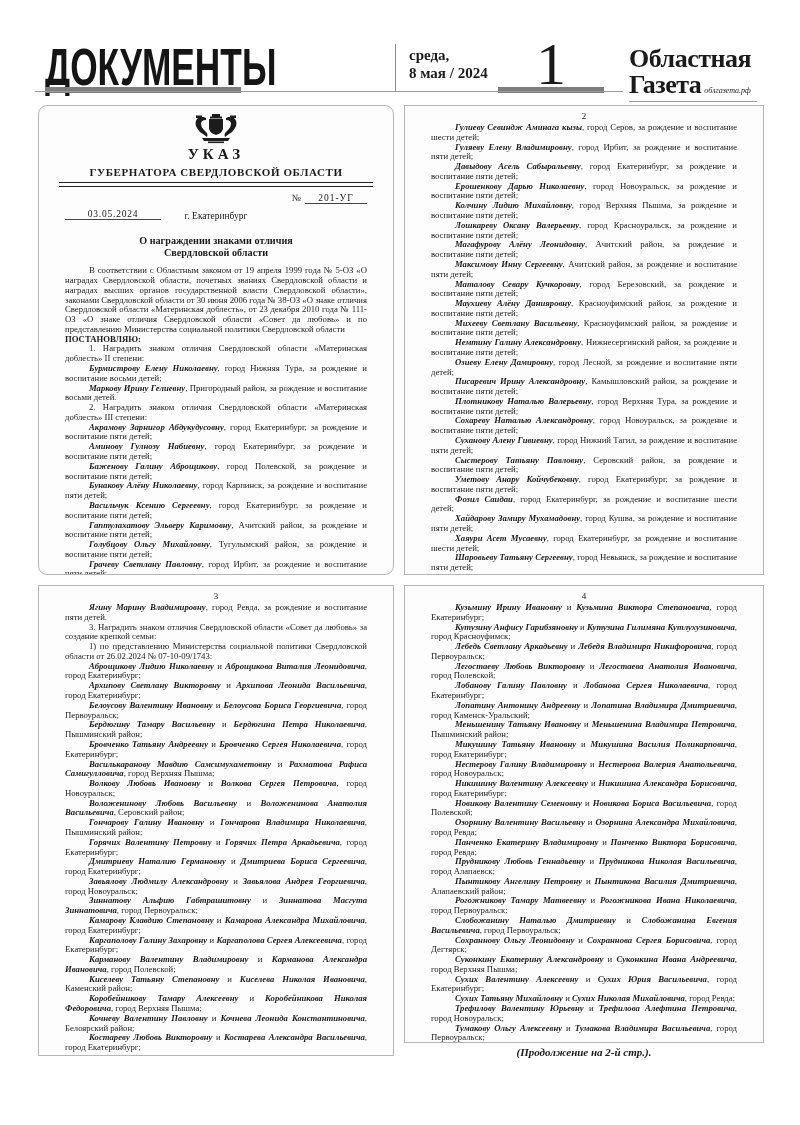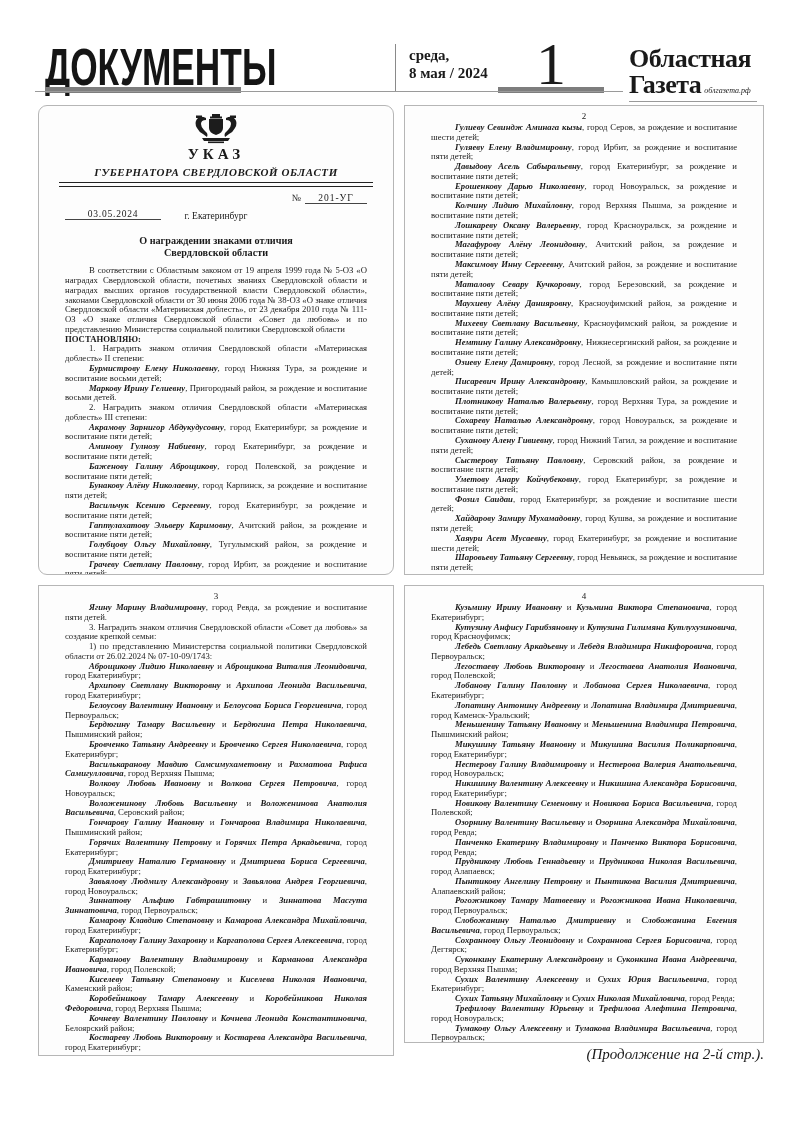--- a/index.html
+++ b/index.html
@@ -32,39 +32,39 @@
     box-sizing:border-box;overflow:hidden;padding:5px 26px 0 26px;
   }
   .box1{left:38px;top:105px;width:356px;height:470px;border-radius:9px;}
   .box2{left:404px;top:105px;width:360px;height:470px;}
   .box3{left:38px;top:585px;width:356px;height:471px;}
   .box4{left:404px;top:585px;width:360px;height:458px;}
   .pg-label{text-align:center;font-size:9px;line-height:11px;margin:0 0 1px 0;}
   
   .crest{display:block;margin:3px auto 2px auto;}
   .ukaz{text-align:center;font-weight:700;font-size:15px;letter-spacing:4px;margin:1px 0 3px 0;}
-  .gov{text-align:center;font-weight:700;font-size:11px;letter-spacing:0.6px;margin:0 0 4px 0;white-space:nowrap;font-style:italic;}
+  .gov{text-align:center;font-weight:700;font-size:11px;letter-spacing:0.6px;margin:0 0 4px 0;white-space:nowrap;}
   .dblrule{height:3px;border-top:1.6px solid #222;border-bottom:1px solid #222;margin:0 -6px 6px -6px;}
   .numrow{position:relative;height:16px;font-size:9.5px;letter-spacing:0.8px;}
   .numrow .d{position:absolute;left:0px;top:16px;width:96px;text-align:center;border-bottom:1px solid #444;}
   .numrow .n{position:absolute;right:0;top:0;}
   .numrow .n .u{display:inline-block;width:62px;border-bottom:1px solid #444;text-align:center;letter-spacing:1px;}
   .city{text-align:center;font-size:9.5px;margin:2px 0 14px 0;}
   .dtitle{text-align:center;font-weight:700;font-size:10.2px;line-height:11.6px;margin:0 0 8px 0;}
   
   .bd{font-size:8.7px;line-height:9.78px;text-align:justify;}
   .bd p{margin:0;}
   .bd .p-ind{text-indent:24px;}
   .bd .p-bold{font-weight:700;text-indent:0;}
   .bd .entry{text-indent:24px;}
   .bd .nm{font-weight:700;font-style:italic;}
   .bd .conj{font-weight:400;font-style:normal;}
   .cont-note{
-    position:absolute;left:404px;top:1046px;width:360px;text-align:right;
-    font-weight:400;font-style:italic;font-size:15px;
+    position:absolute;left:404px;top:1046px;width:360px;text-align:center;
+    font-weight:700;font-style:italic;font-size:11px;
   }
 </style>
 </head>
 <body>
 
 <div class="masthead">
   <div class="doc-title">ДОКУМЕНТЫ</div>
   <div class="bar bar-doc"></div>
   <div class="vdiv"></div>
   <div class="issue-date">

